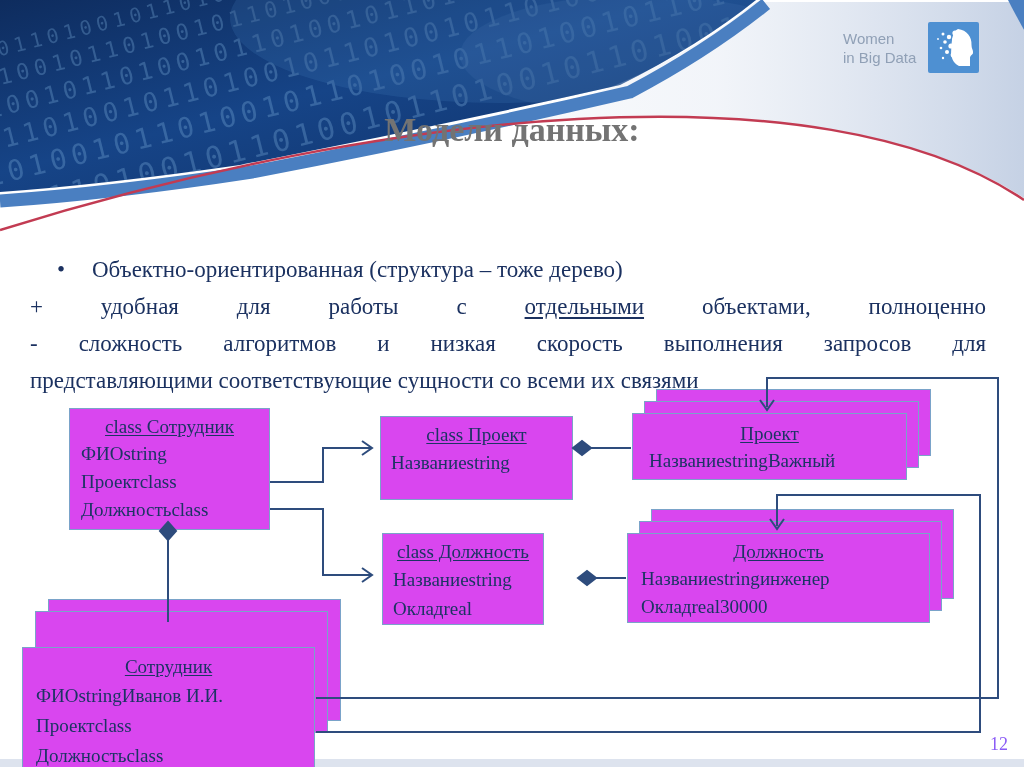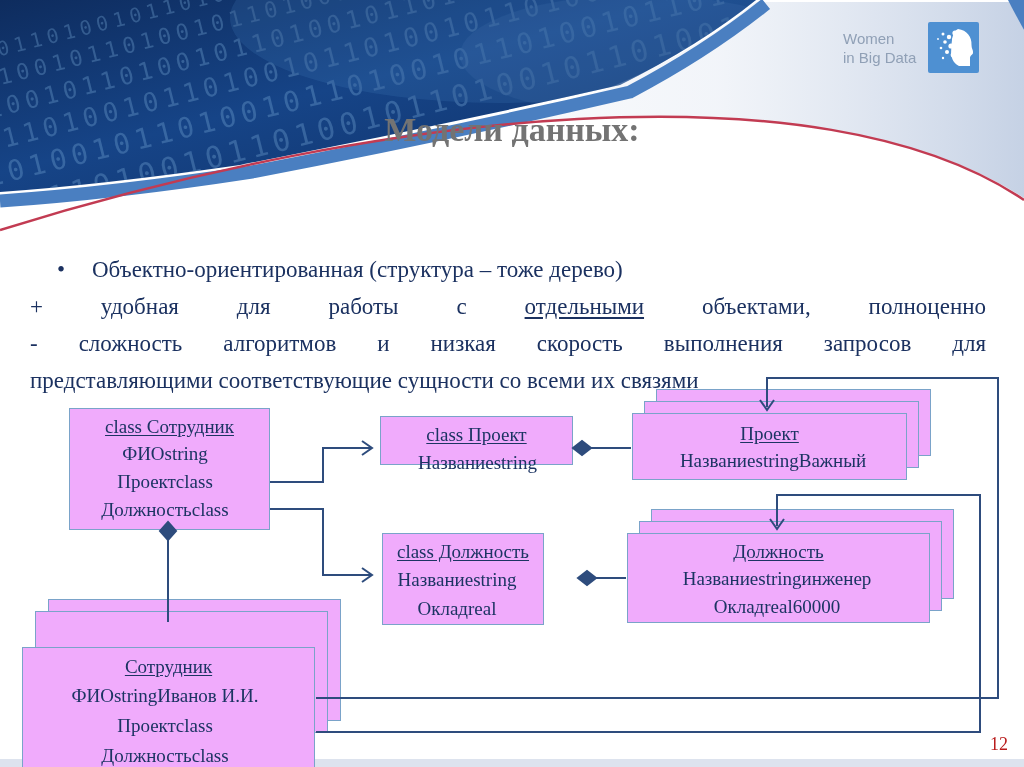--- a/index.html
+++ b/index.html
@@ -14,50 +14,50 @@
   .logo-icon{width:51px;height:51px;display:block;}
   .title{position:absolute;left:0;top:104px;width:1024px;text-align:center;z-index:3;
          font-weight:bold;font-size:34px;line-height:51px;color:#737373;}
   
   .bullets{position:absolute;left:30px;top:216px;width:956px;font-size:23px;line-height:37px;color:#1b3160;z-index:3;margin-top:35px;}
   .bline{white-space:nowrap;}
   .bline.just{white-space:normal;text-align:justify;text-align-last:justify;}
   .bline .marker{display:inline-block;width:62px;text-align:center;}
   .useg{text-decoration:underline;text-underline-offset:3px;}
   
-  .dbox,.dback{position:absolute;background:#f0abfc;border:1.6px solid #7aa3c9;box-sizing:border-box;}
+  .dbox,.dback{position:absolute;background:#d946ef;border:1.6px solid #7aa3c9;box-sizing:border-box;}
   .dback{z-index:1;}
   .dback.mid{z-index:2;}
   .dbox{z-index:3;font-size:19px;color:#1c3463;}
   .dbt{text-align:center;text-decoration:underline;text-underline-offset:2px;line-height:27px;padding-top:4px;}
-  .dbr{display:flex;justify-content:center;line-height:28px;}
+  .dbr{display:flex;justify-content:flex-start;line-height:28px;}
   #b-class-emp{left:69px;top:408px;width:201px;height:122px;}
   #b-class-emp .dbt{line-height:26px;padding-top:5px;}
   #b-class-emp .dbr{padding:0 20px 0 11px;}
-  #b-class-proj{left:380px;top:416px;width:193px;height:49px;}
+  #b-class-proj{left:380px;top:416px;width:193px;height:84px;}
   #b-class-proj .dbr{padding:0 8px 0 10px;line-height:29px;}
   #b-class-pos{left:382px;top:533px;width:162px;height:92px;}
   #b-class-pos .dbr{padding:0 22px 0 10px;line-height:29px;}
   #b-inst-proj{left:632px;top:413px;width:275px;height:67px;}
   #b-inst-proj .dbt{padding-top:6px;}
   #b-inst-proj .dbr{padding:0 9px 0 16px;}
   #b-inst-pos{left:627px;top:533px;width:303px;height:90px;}
   #b-inst-pos .dbr{padding:0 16px 0 13px;}
   #b-inst-emp{left:22px;top:623px;width:293px;height:136px;margin-top:24px;}
   #b-inst-emp .dbt{line-height:29px;}
   #b-inst-emp .dbr{padding:0 20px 0 13px;line-height:30px;}
   #bk-proj-1{left:644px;top:401px;width:275px;height:67px;}
   #bk-proj-2{left:656px;top:389px;width:275px;height:67px;}
   #bk-pos-1{left:639px;top:521px;width:303px;height:90px;}
   #bk-pos-2{left:651px;top:509px;width:303px;height:90px;}
   #bk-emp-1{left:35px;top:611px;width:293px;height:122px;}
   #bk-emp-2{left:48px;top:599px;width:293px;height:122px;}
   .connectors{position:absolute;left:0;top:0;width:1024px;height:767px;z-index:5;pointer-events:none;}
   
-  .page-number{position:absolute;right:16px;bottom:12px;font-size:18px;color:#b91c1c;z-index:4;}
+  .page-number{position:absolute;right:16px;bottom:12px;font-size:18px;color:#8b5cf6;z-index:4;}
   .bottom-strip{position:absolute;left:0;bottom:0;width:100%;height:8px;background:#dde3ee;z-index:2;}
 </style>
 </head>
 <body>
 
 <div class="slide">
 
   <svg class="header-svg" viewBox="0 0 1024 250">
     <defs>
       <linearGradient id="darkbg" x1="0" y1="0" x2="1" y2="1">
@@ -189,21 +189,21 @@
   <div class="dbox" id="b-inst-pos">
     <div class="dbt">Должность</div>
     <div class="dbr">
       <span>Название</span>
       <span>string</span>
       <span>инженер</span>
     </div>
     <div class="dbr">
       <span>Оклад</span>
       <span>real</span>
-      <span>60000</span>
+      <span>30000</span>
     </div>
   </div>
 
   <div class="dbox" id="b-inst-emp">
     <div class="dbt">Сотрудник</div>
     <div class="dbr">
       <span>ФИО</span>
       <span>string</span>
       <span>Иванов И.И.</span>
     </div>

